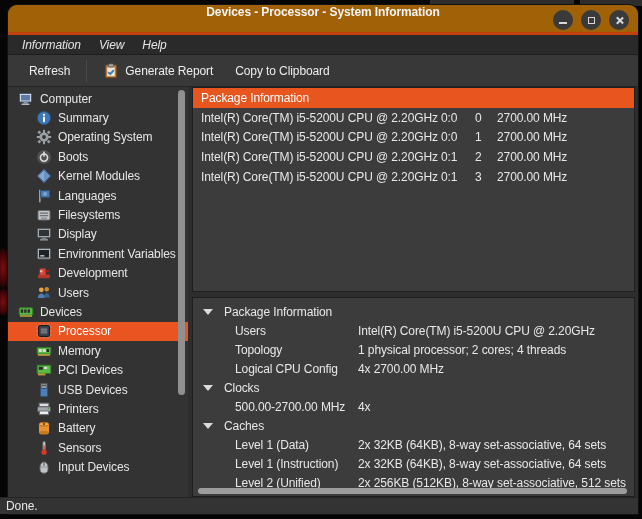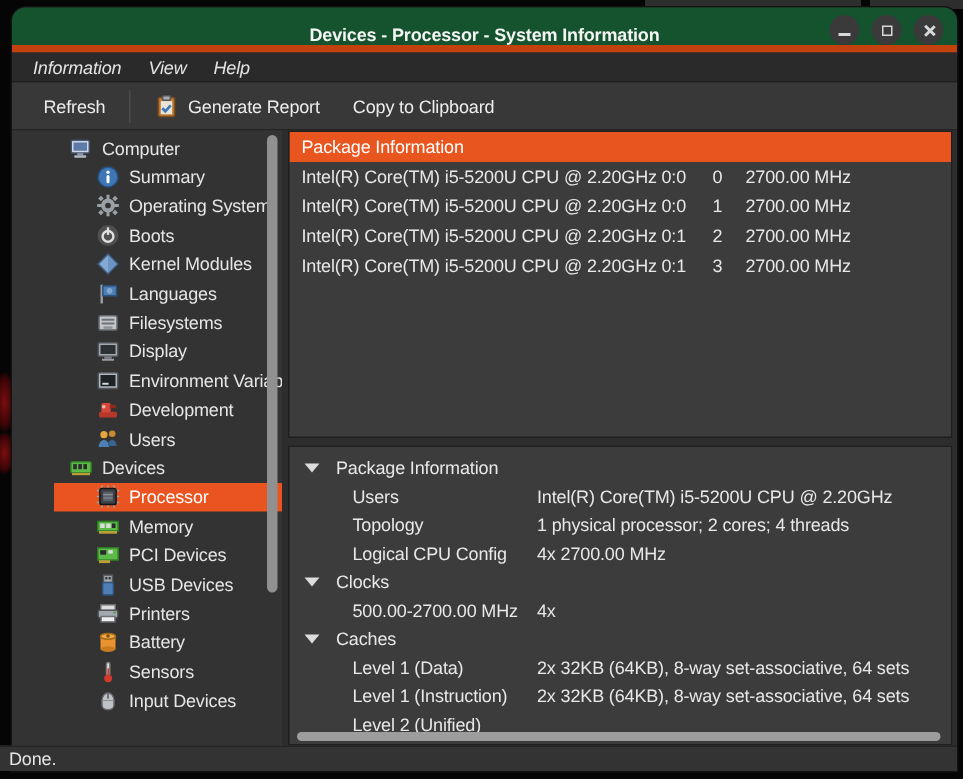--- a/index.html
+++ b/index.html
@@ -15,23 +15,23 @@
   .blob { position:absolute; left:-4px; width:14px; height:40px; border-radius:50%;
           background:radial-gradient(ellipse at center,#7a0e10 0%, #3a0406 55%, transparent 75%); }
 
   
   .window {
     position:absolute; left:8px; top:5px; width:630px; height:509px;
     background:#303030; border-radius:9px 9px 0 0;
     box-shadow:0 0 0 1px #121212; display:flex; flex-direction:column;
   }
   .titlebar {
-    height:30px; background:#14532d; border-radius:9px 9px 0 0;
-    display:flex; align-items:flex-end; position:relative;
-    border-bottom:5px solid #c2410c; flex:none;
+    height:30px; background:#a16207; border-radius:9px 9px 0 0;
+    display:flex; align-items:flex-start; position:relative;
+    border-bottom:3px solid #c2410c; flex:none;
   }
   .title { flex:1; text-align:center; font-weight:bold; color:#f4f4f4; font-size:12px; }
   .controls { position:absolute; right:9px; top:5px; display:flex; gap:8px; }
   .wbtn { width:20px; height:20px; border-radius:50%; background:#3a3a3a;
           display:flex; align-items:center; justify-content:center; position:relative; }
   .g-min { width:8px; height:2px; background:#d8d8d8; margin-top:5px; }
   .g-max { width:7px; height:7px; border:1.5px solid #d8d8d8; }
   .g-close { position:relative; width:9px; height:9px; }
   .g-close:before,.g-close:after { content:""; position:absolute; left:4px; top:0;
       width:1.6px; height:9px; background:#d8d8d8; }
@@ -45,21 +45,21 @@
              padding-left:10px; border-bottom:1px solid #242424; flex:none; }
   .tool-btn { display:flex; align-items:center; gap:6px; padding:0 11px; height:26px;
               color:#ededed; border-radius:3px; }
   .tool-sep { width:1px; height:22px; background:#4b4b4b; margin:0 5px; }
   .icon16 { width:16px; height:16px; display:inline-block; flex:none; }
 
   
   .content { flex:1; display:flex; background:#2d2d2d; min-height:0; }
   .sidebar { width:180px; background:#333333; position:relative; overflow:hidden;
              padding-top:2px; flex:none; }
-  .side-row { height:19.4px; display:flex; align-items:center; gap:6px; white-space:nowrap;margin-left:28px; }
+  .side-row { height:19.4px; display:flex; align-items:center; gap:6px; white-space:nowrap; }
   .side-row.l0 { padding-left:10px; }
   .side-row.l1 { padding-left:28px; }
   .side-row.selected { background:#e95420; color:#ffffff; }
   .v-scroll { position:absolute; right:3px; top:3px; width:7px; height:305px;
               background:#909090; border-radius:4px; }
 
   .main { flex:1; display:flex; flex-direction:column; padding:0 3px 0 4px; min-width:0; }
   .panel { background:#3c3c3c; border:1px solid #1f1f1f; }
   .top-panel { height:205px; flex:none; overflow:hidden; }
   .bottom-panel { flex:1; margin-top:5px; position:relative; overflow:hidden; }
@@ -399,20 +399,21 @@
               <div class="detail-row kv">
                 <span class="kv-label">Level 1 (Data)</span>
                 <span>2x 32KB (64KB), 8-way set-associative, 64 sets</span>
               </div>
               <div class="detail-row kv">
                 <span class="kv-label">Level 1 (Instruction)</span>
                 <span>2x 32KB (64KB), 8-way set-associative, 64 sets</span>
               </div>
               <div class="detail-row kv">
                 <span class="kv-label">Level 2 (Unified)</span>
+                <span>2x 256KB (512KB), 8-way set-associative, 512 sets</span>
               </div>
             </div>
           <div class="h-scroll"></div>
         </div>
       </div>
     </div>
 
     <div class="statusbar">
       <span>Done.</span>
     </div>

